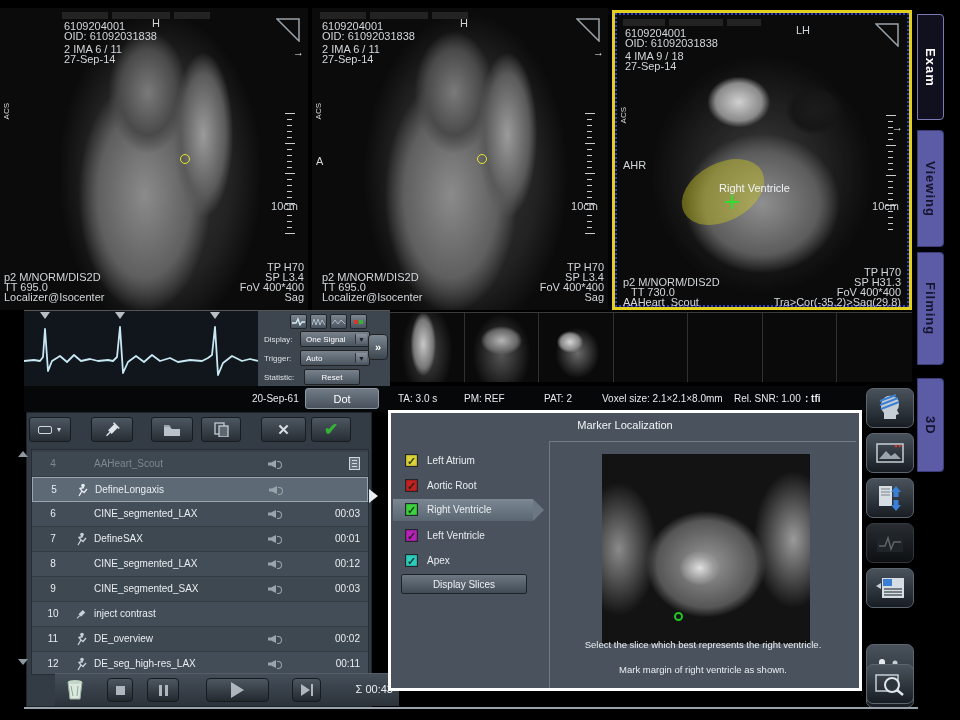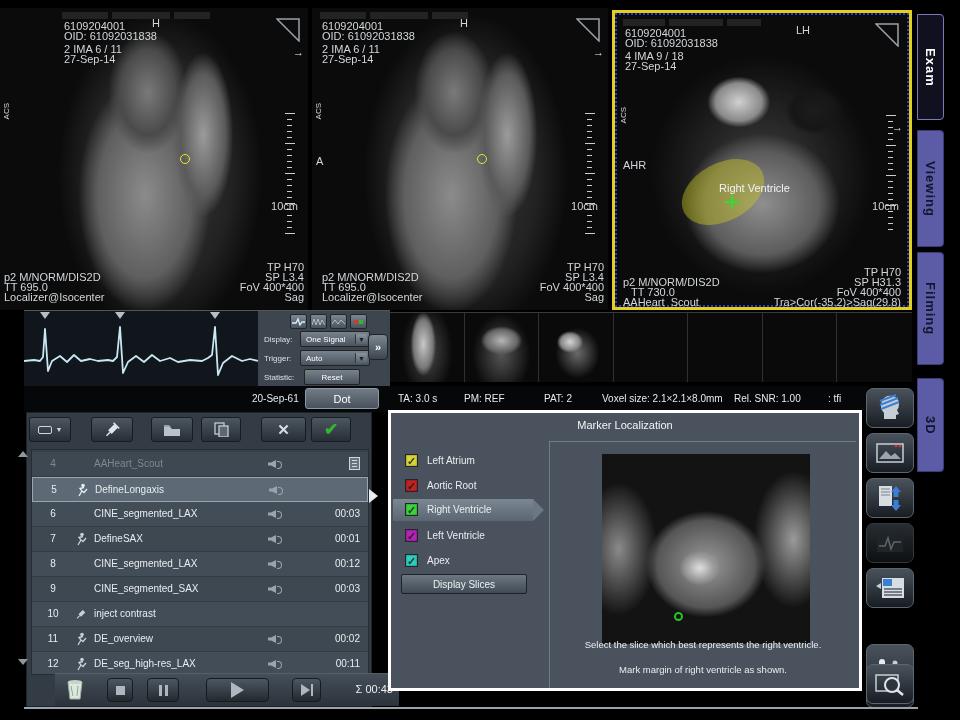--- a/index.html
+++ b/index.html
@@ -261,21 +261,21 @@
   <div class="statusbar">
     <div class="st" style="left:228px;">20-Sep-61</div>
     <div class="dot-btn">
         <span>Dot</span>
       </div>
     <div class="st" style="left:374px;">TA: 3.0 s</div>
     <div class="st" style="left:440px;">PM: REF</div>
     <div class="st" style="left:520px;">PAT: 2</div>
     <div class="st" style="left:578px;">Voxel size: 2.1×2.1×8.0mm</div>
     <div class="st" style="left:710px;">Rel. SNR: 1.00</div>
-    <div class="st" style="left:804px;">: tfi</div>
+    <div class="st" style="left:781px;font-weight:bold;">: tfi</div>
   </div>
 
   <div class="proto">
 
     <div class="tb-btn" style="left:2px;width:42px;">
       <span style="width:14px;height:8px;border:1px solid #cfd6dc;border-radius:2px;margin-right:4px;"></span>
       <span style="font-size:7px;">▼</span>
     </div>
     <div class="tb-btn" style="left:64px;width:42px;">
       <svg width="18" height="18">

